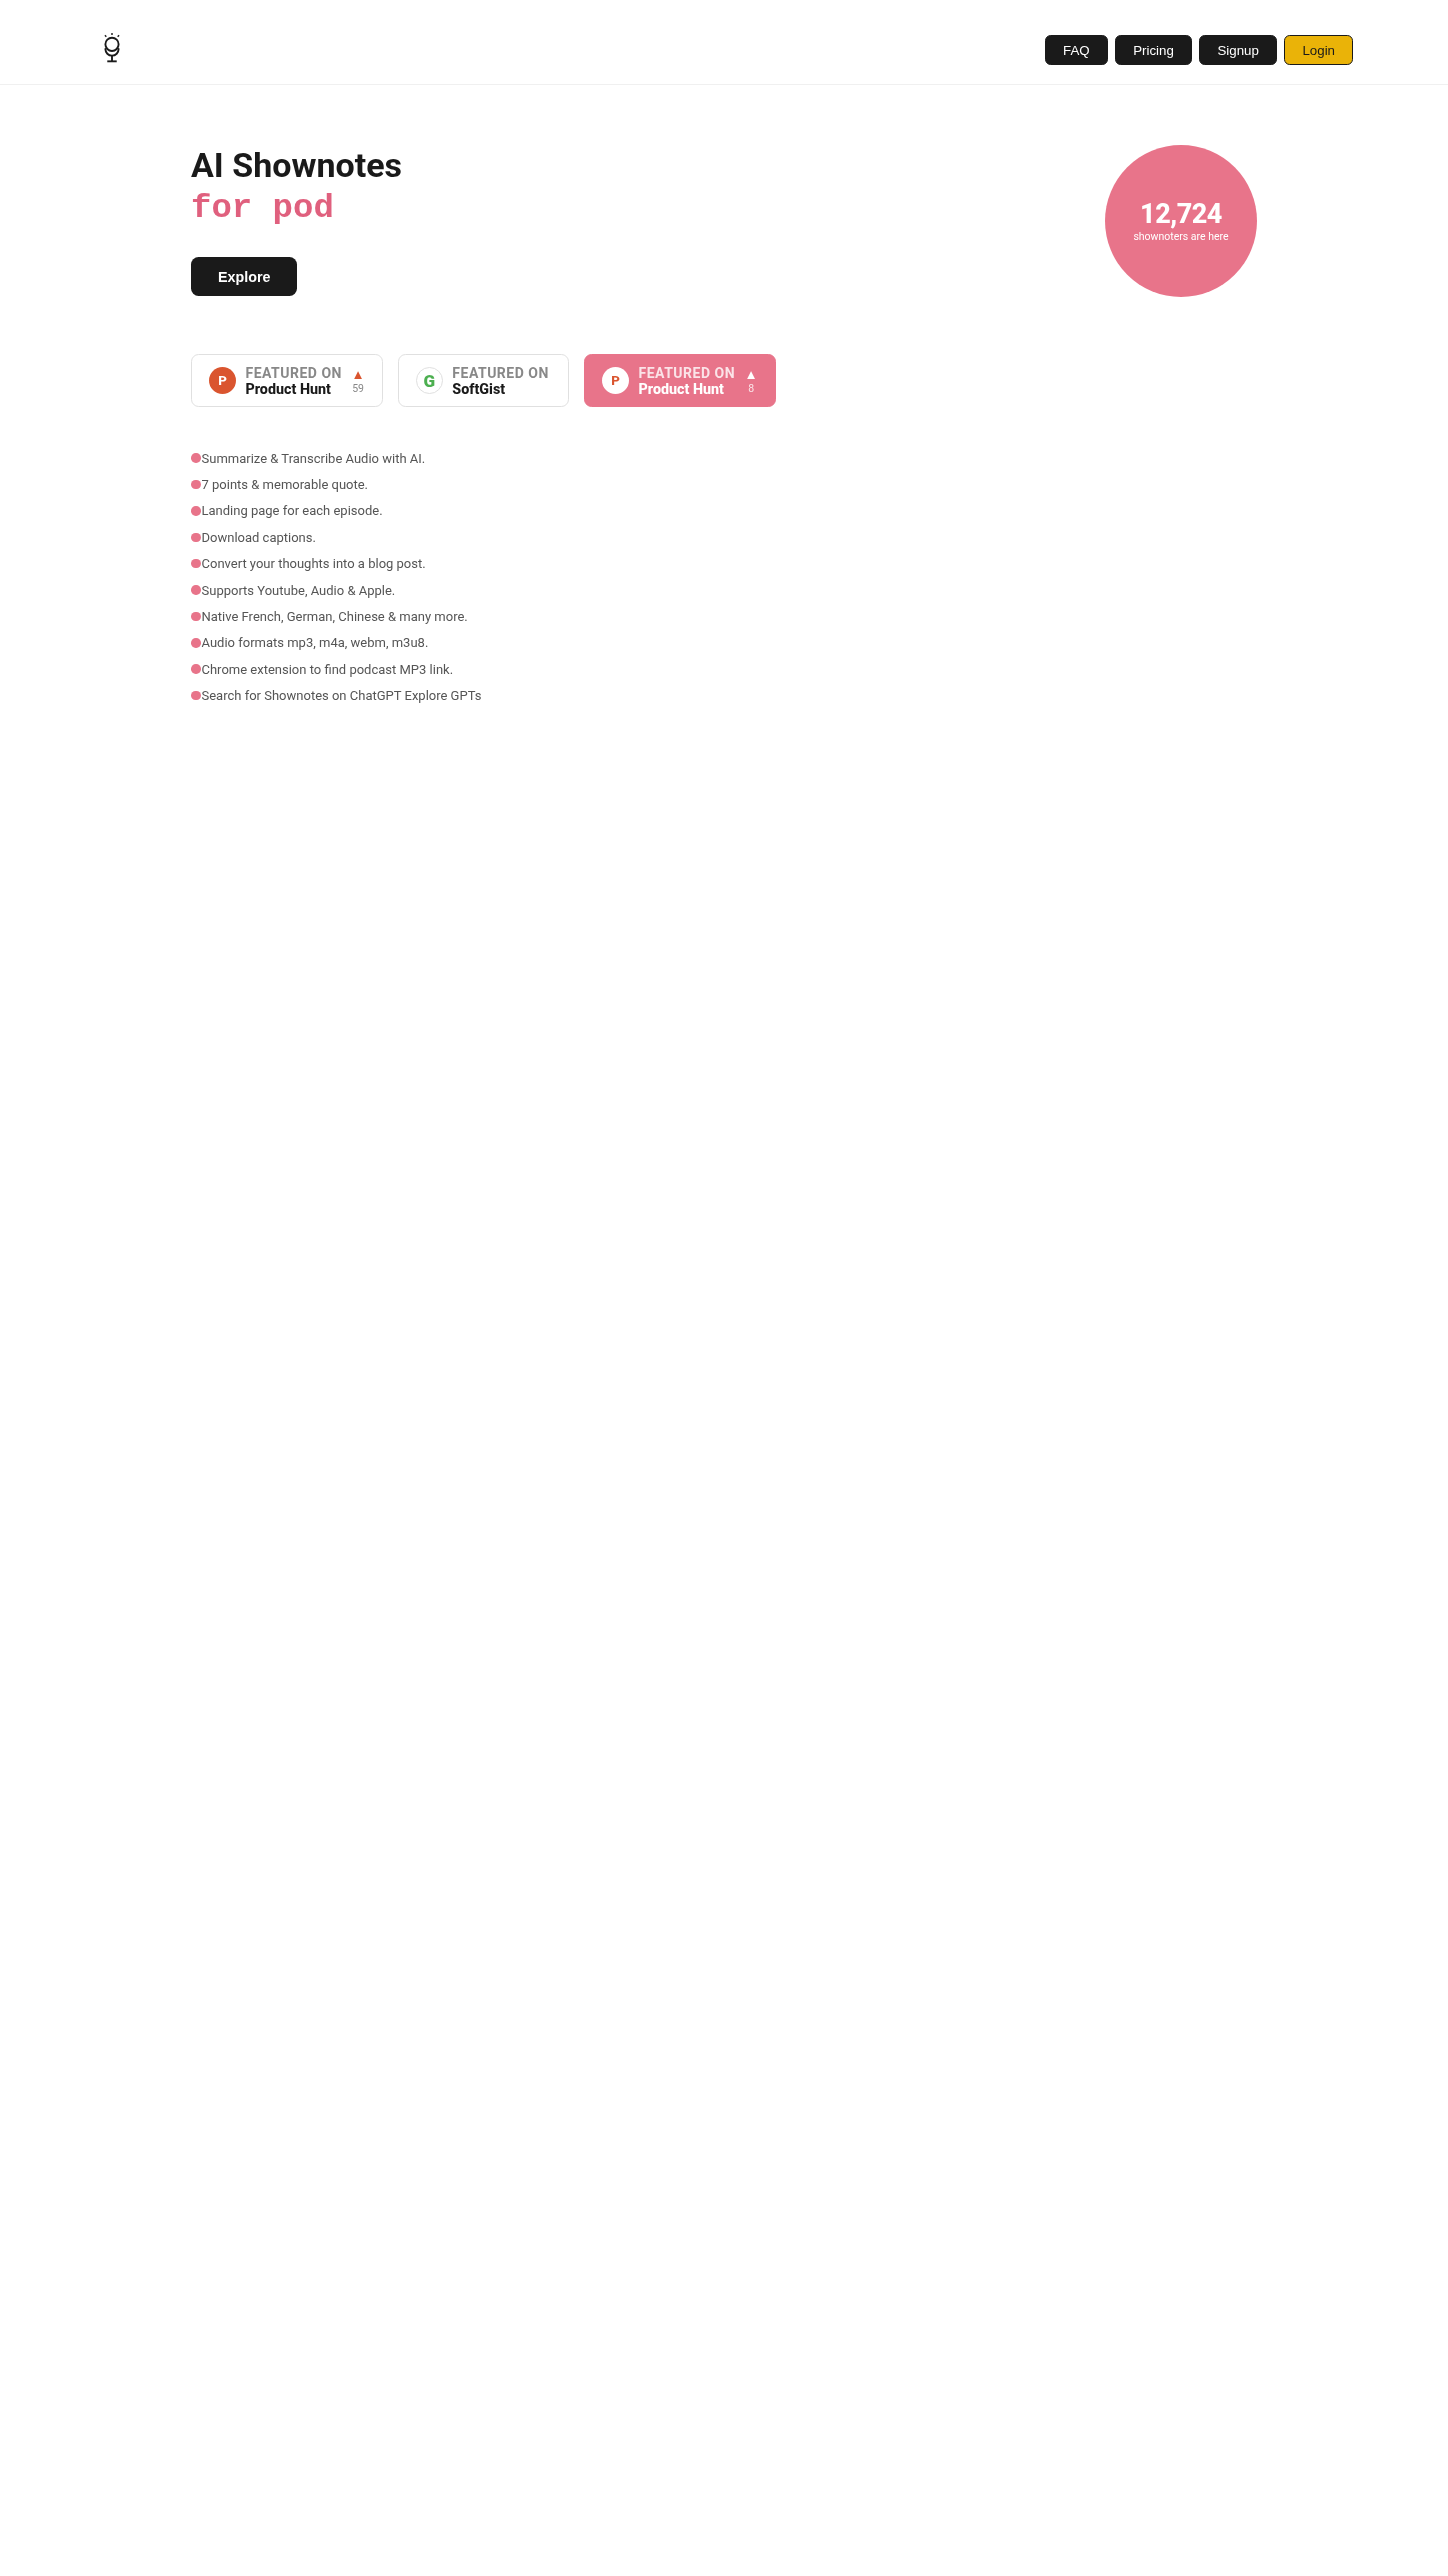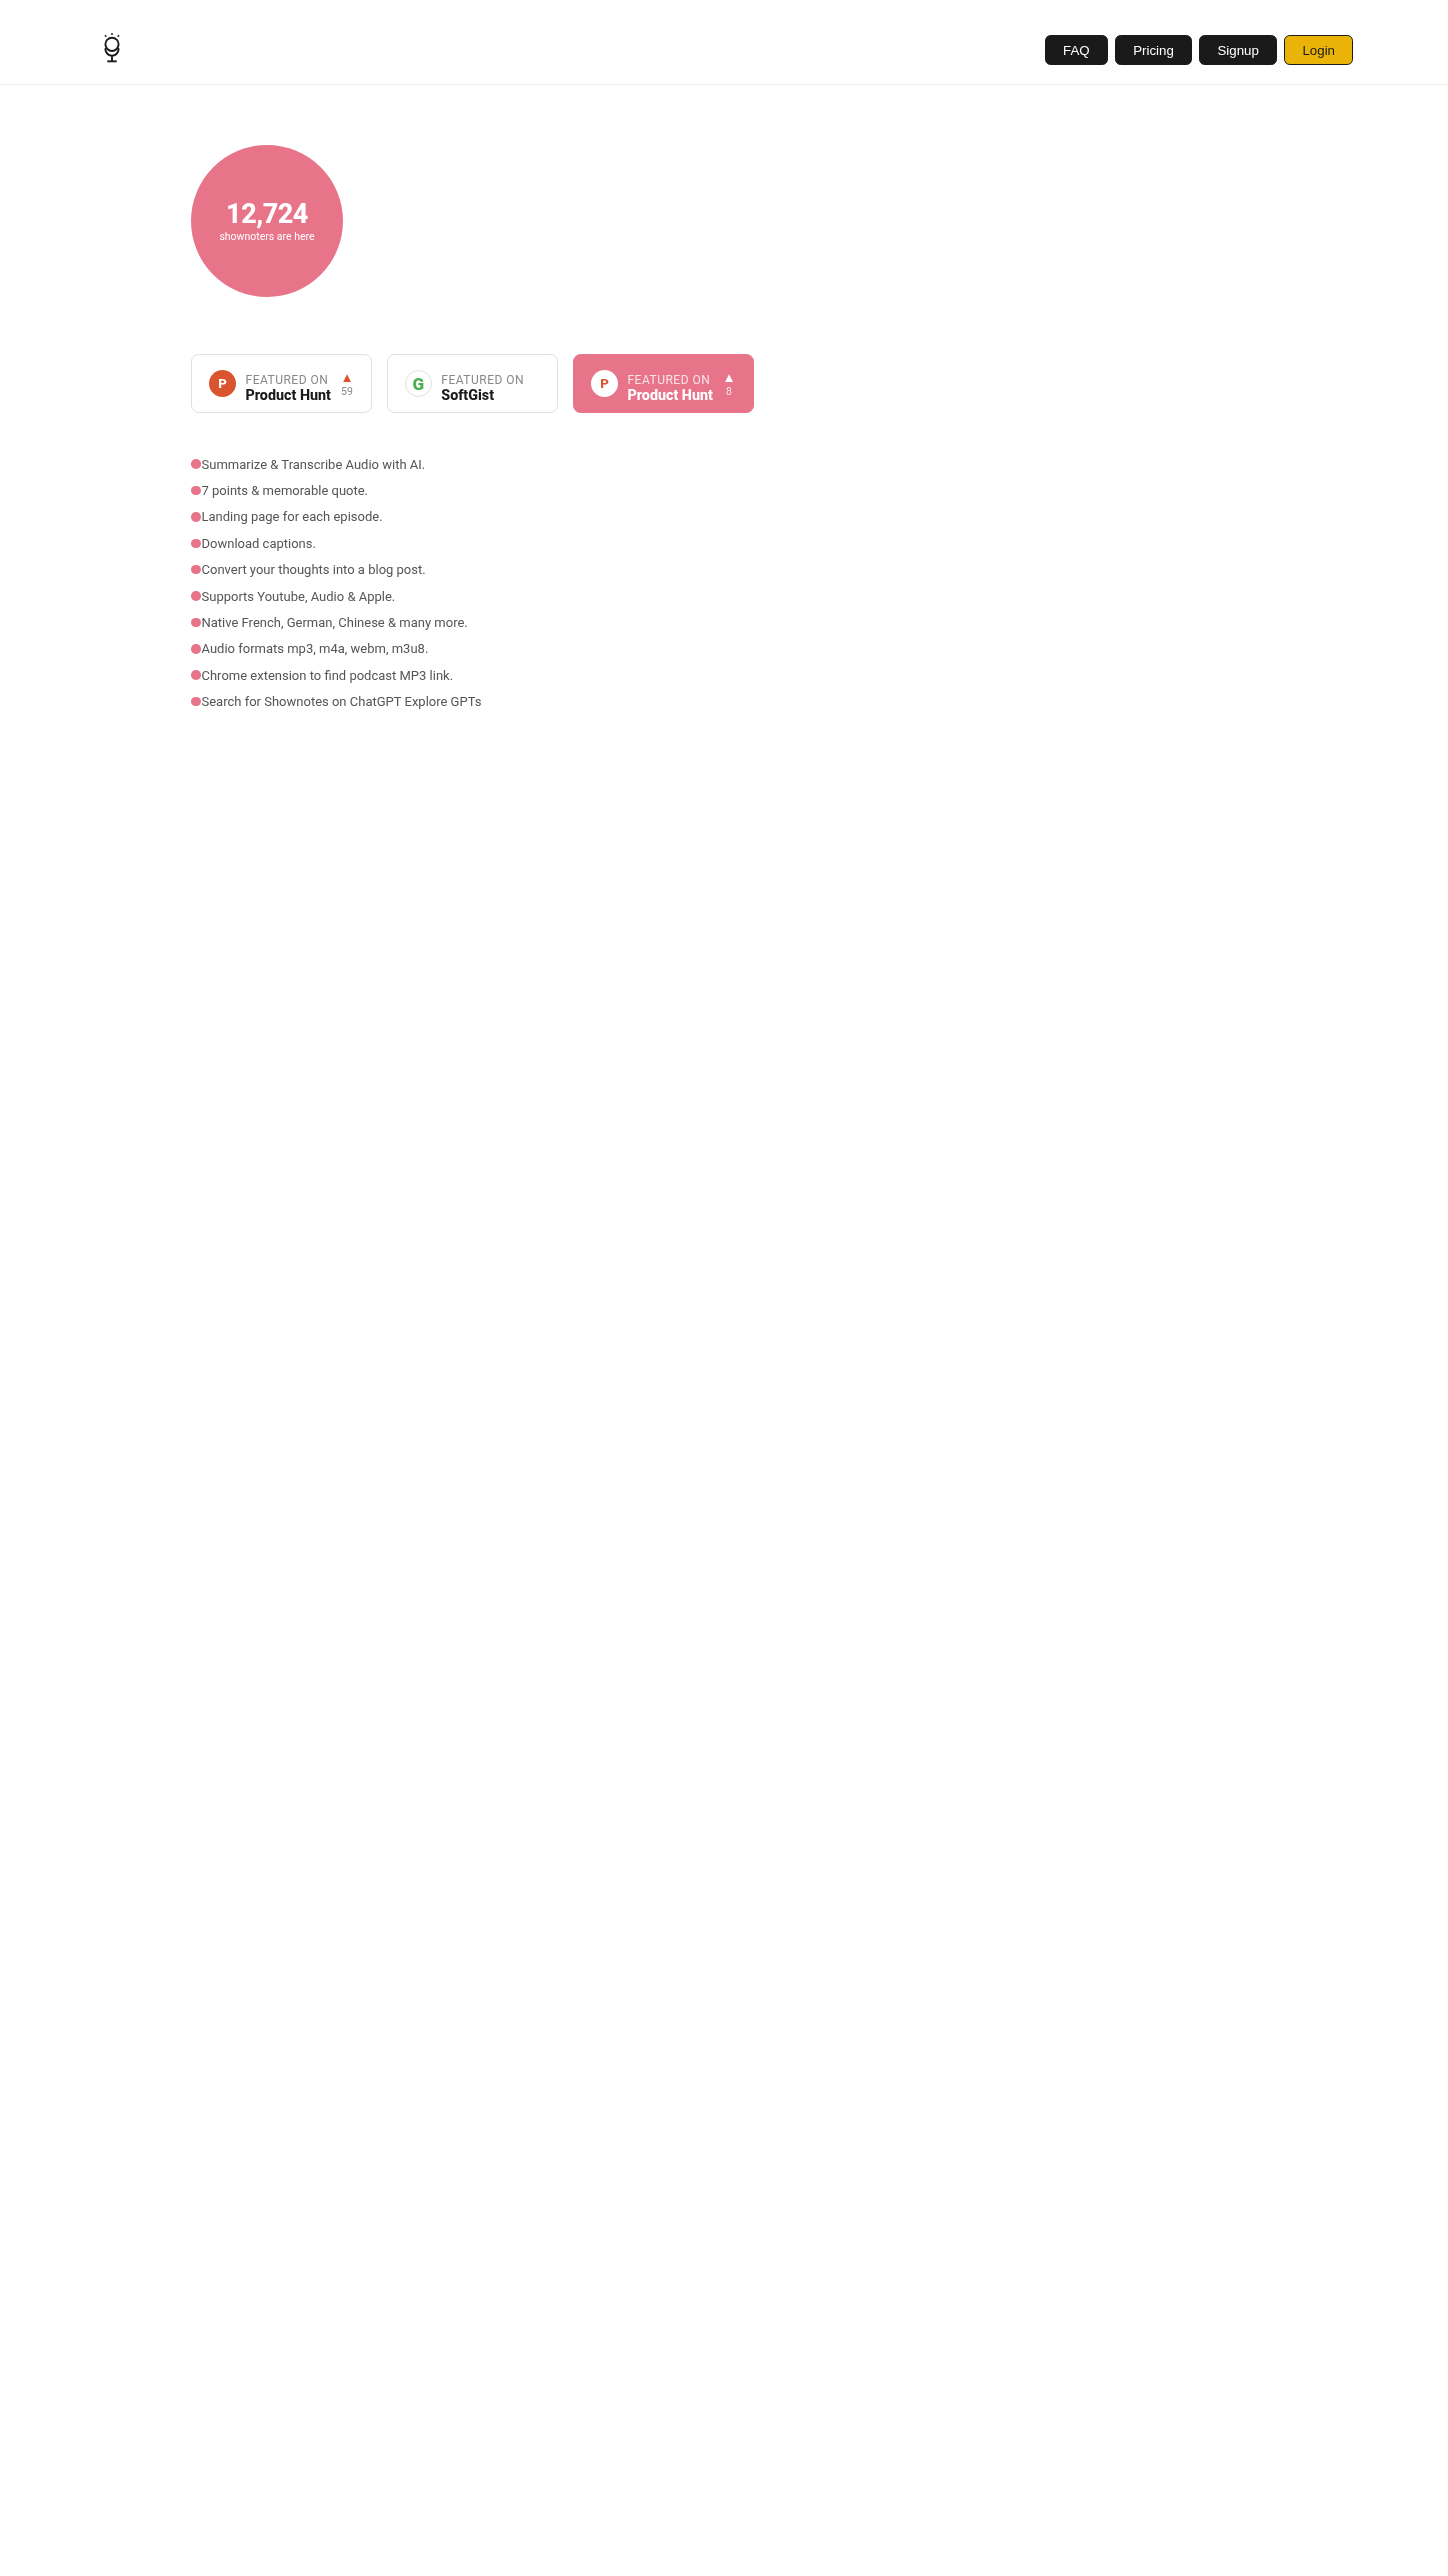--- a/index.html
+++ b/index.html
@@ -162,26 +162,25 @@
     }
     .badge-ph2 .badge-icon {
       background: #da552f;
       color: #fff;
     }
     .badge-text-block {
       display: flex;
       flex-direction: column;
     }
     .badge-featured {
-      font-size: 12px;
+      font-size: 14px;
       text-transform: uppercase;
       letter-spacing: 0.5px;
       color: #888;
-      font-weight: 400;
-      margin-top: 8px;
+      font-weight: 700;
     }
     .badge-name {
       font-size: 14.3px;
       font-weight: 800;
       color: #1a1a1a;
     }
     .badge-vote {
       display: flex;
       flex-direction: column;
       align-items: center;
@@ -276,20 +275,25 @@
   </div>
   <div class="nav-links">
     <button class="nav-btn nav-btn-dark">FAQ</button>
     <button class="nav-btn nav-btn-dark">Pricing</button>
     <button class="nav-btn nav-btn-dark">Signup</button>
     <button class="nav-btn nav-btn-outline">Login</button>
   </div>
 </nav>
 
 <div class="hero">
+  <div class="hero-left">
+    <h1 class="hero-title">AI Shownotes</h1>
+    <p class="hero-subtitle">for pod</p>
+    <button class="explore-btn">Explore</button>
+  </div>
   <div class="hero-right">
     <div class="stats-circle">
       <span class="stats-number">12,724</span>
       <span class="stats-label">shownoters are here</span>
     </div>
   </div>
 </div>
 
 <div class="badges-section">
 

